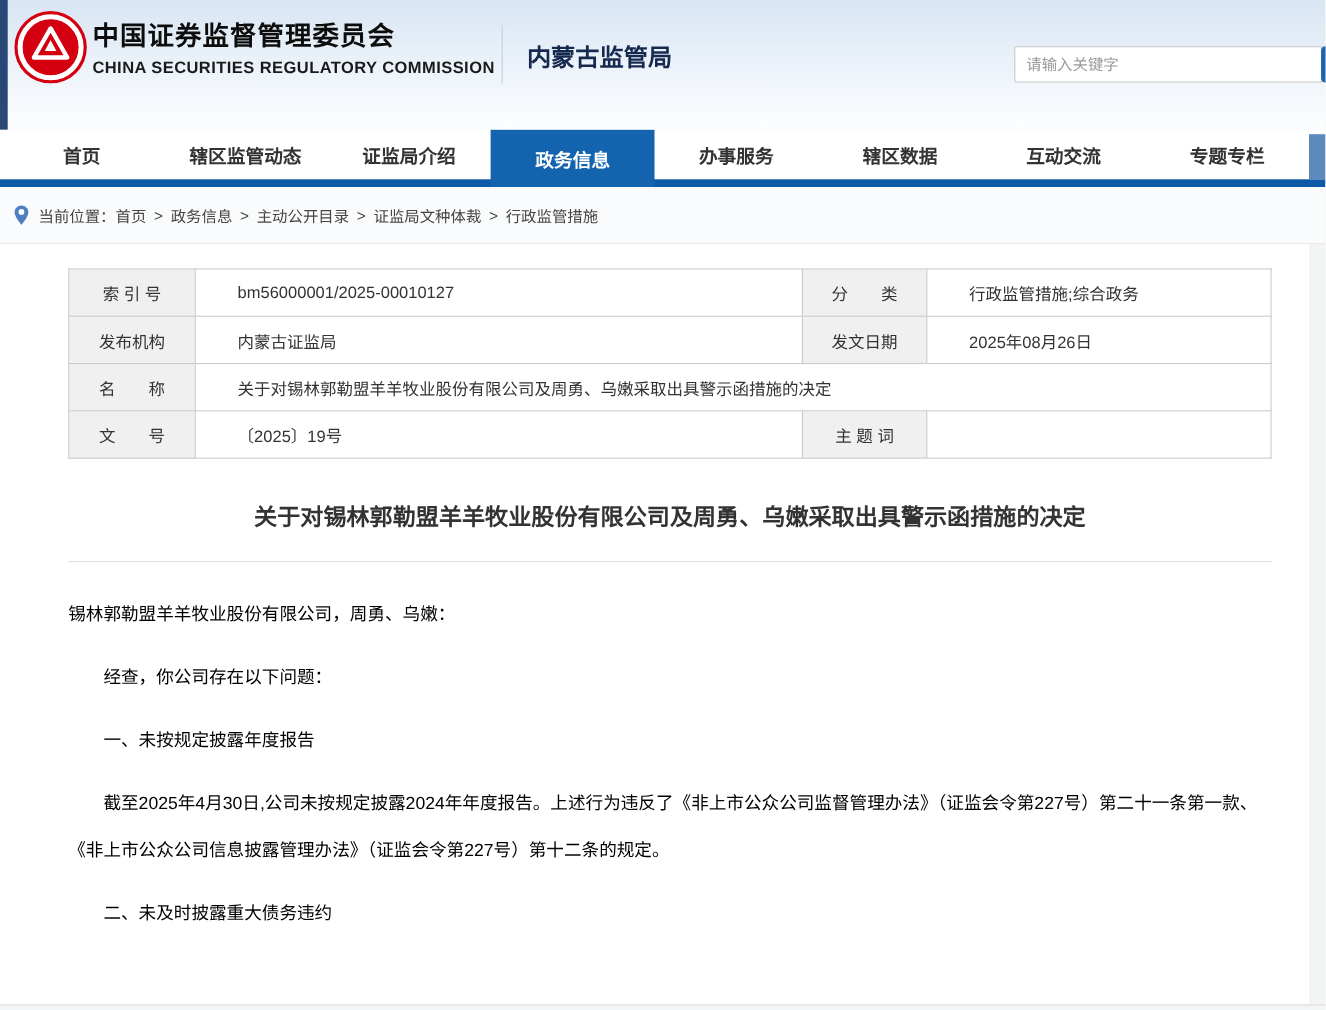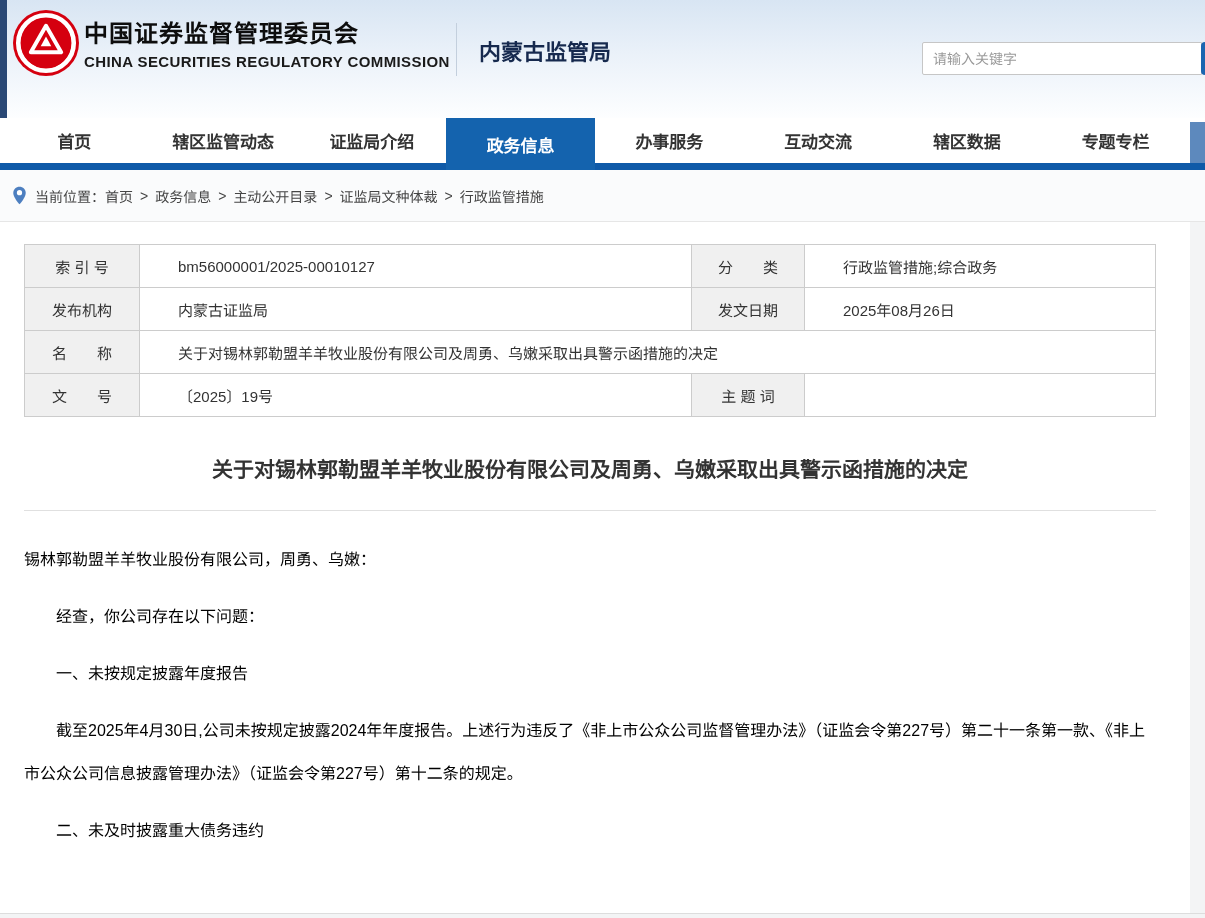--- a/index.html
+++ b/index.html
@@ -33,21 +33,21 @@
   .nav-sliver { position:absolute; right:0; top:4px; width:15px; height:41px; background:#5d89bd; }
 
   
   .breadcrumb-bar { width:1205px; height:52px; background:#fafbfc; border-bottom:1px solid #e6e6e6;
     display:flex; align-items:center; padding-left:12px; font-size:14px; color:#454545; }
   .pin-icon { width:15px; height:19px; margin-right:8px; flex:0 0 auto; }
   .crumb-link { color:#454545; text-decoration:none; cursor:pointer; }
   .crumb-sep { margin:0 7px; color:#454545; }
 
   
-  .content-wrap { width:1190px; min-height:691px; background:#fff; padding:22px 34px 0 24px; }
+  .content-wrap { width:1190px; min-height:691px; background:#fff; padding:22px 34px 0 62px; }
   table.doc-meta { width:100%; border-collapse:collapse; table-layout:fixed; }
   .doc-meta th, .doc-meta td { border:1px solid #ccc; height:43px; font-size:15px; font-weight:normal; color:#333; }
   .doc-meta th { background:#f0f0f0; text-align:center; }
   .doc-meta td { padding-left:38px; text-align:left; background:#fff; }
 
   .article-title { margin-top:36px; text-align:center; font-size:21px; font-weight:bold; color:#333; }
   .title-rule { margin-top:27px; border:none; border-top:1px solid #e0e0e0; }
 
   .article-body { margin-top:27px; }
   .article-body p { font-size:16px; line-height:43px; color:#000000; margin-bottom:14px; }
@@ -85,22 +85,22 @@
   </div>
 </header>
 
 <nav class="main-nav">
   <div class="nav-row">
     <div class="nav-item">首页</div>
     <div class="nav-item">辖区监管动态</div>
     <div class="nav-item">证监局介绍</div>
     <div class="nav-item active">政务信息</div>
     <div class="nav-item">办事服务</div>
+    <div class="nav-item">辖区数据</div>
     <div class="nav-item">互动交流</div>
-    <div class="nav-item">辖区数据</div>
     <div class="nav-item">专题专栏</div>
   </div>
   <div class="nav-sliver"></div>
 </nav>
 
 <div class="breadcrumb-bar">
   <svg class="pin-icon" viewBox="0 0 24 30" aria-hidden="true">
     <path d="M12 1C6.5 1 2 5.4 2 10.8 2 18 12 29 12 29s10-11 10-18.2C22 5.4 17.5 1 12 1z" fill="#4d7fc0"></path>
     <circle cx="12" cy="10.5" r="4.2" fill="#ffffff"></circle>
   </svg>

